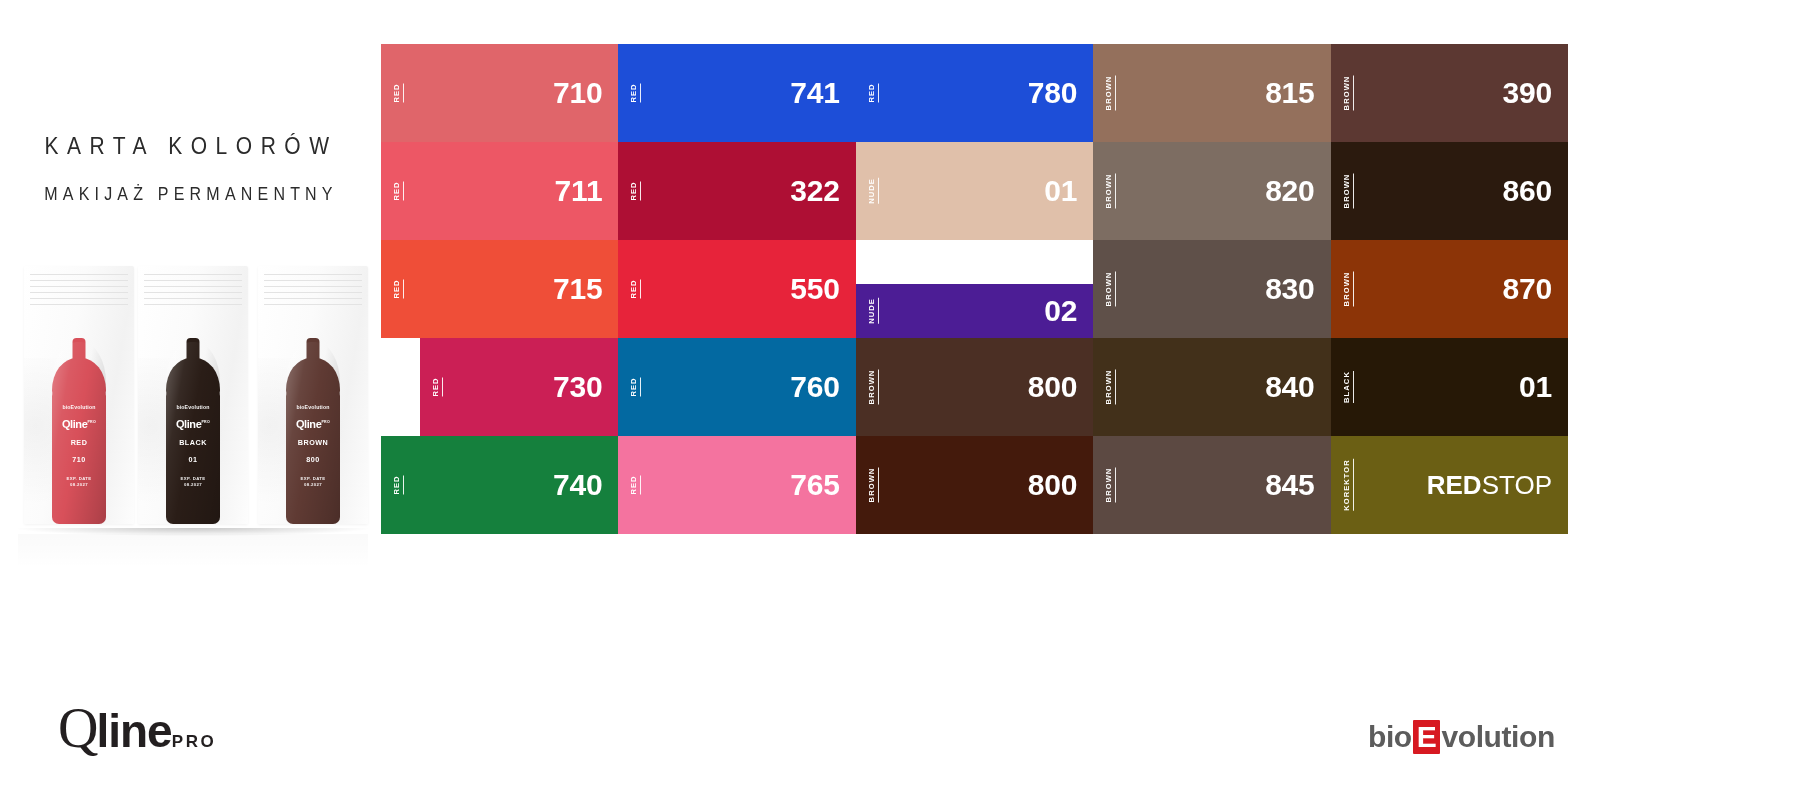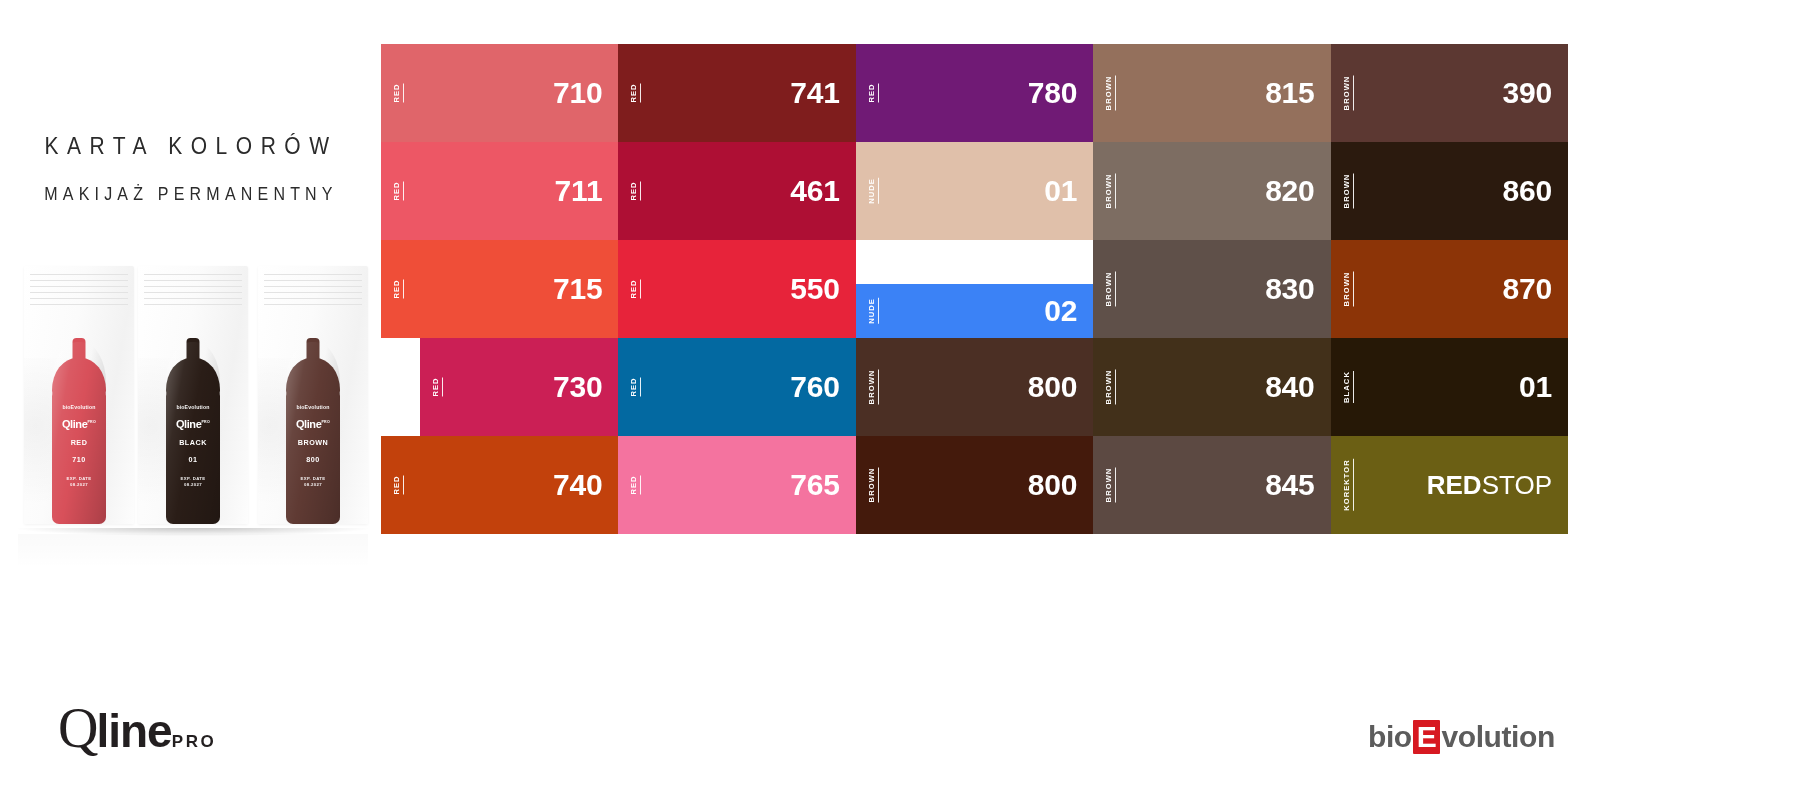--- a/index.html
+++ b/index.html
@@ -300,43 +300,43 @@
     <div id="qline-logo">
       <span class="qmark">Q</span><span class="qline-word">line</span><span class="pro-word">PRO</span>
     </div>
   </div>
 
   <div id="swatch-grid">
       <div class="swatch" style="background: rgb(224, 101, 106);">
         <span class="cat-label">RED</span>
         <span class="swatch-num">710</span>
       </div>
-      <div class="swatch" style="background: #7f1d1d;">
+      <div class="swatch" style="background: #1d4ed8;">
         <span class="cat-label">RED</span>
         <span class="swatch-num">741</span>
       </div>
-      <div class="swatch" style="background: #701a75; padding-left: 36px;">
+      <div class="swatch" style="background: #1d4ed8; padding-left: 36px;">
         <span class="cat-label">RED</span>
         <span class="swatch-num">780</span>
       </div>
       <div class="swatch" style="background: rgb(148, 112, 92);">
         <span class="cat-label">BROWN</span>
         <span class="swatch-num">815</span>
       </div>
       <div class="swatch" style="background: rgb(92, 56, 50);">
         <span class="cat-label">BROWN</span>
         <span class="swatch-num">390</span>
       </div>
       <div class="swatch" style="background: rgb(237, 87, 101);">
         <span class="cat-label">RED</span>
         <span class="swatch-num">711</span>
       </div>
       <div class="swatch" style="background: rgb(174, 15, 52);">
         <span class="cat-label">RED</span>
-        <span class="swatch-num">461</span>
+        <span class="swatch-num">322</span>
       </div>
       <div class="swatch" style="background: rgb(224, 192, 170);">
         <span class="cat-label">NUDE</span>
         <span class="swatch-num">01</span>
       </div>
       <div class="swatch" style="background: rgb(125, 109, 98);">
         <span class="cat-label">BROWN</span>
         <span class="swatch-num">820</span>
       </div>
       <div class="swatch" style="background: rgb(43, 26, 14);">
@@ -344,21 +344,21 @@
         <span class="swatch-num">860</span>
       </div>
       <div class="swatch" style="background: rgb(239, 78, 56);">
         <span class="cat-label">RED</span>
         <span class="swatch-num">715</span>
       </div>
       <div class="swatch" style="background: rgb(231, 35, 58);">
         <span class="cat-label">RED</span>
         <span class="swatch-num">550</span>
       </div>
-      <div class="swatch" style="background: #3b82f6; margin-top: 44px;">
+      <div class="swatch" style="background: #4c1d95; margin-top: 44px;">
         <span class="cat-label">NUDE</span>
         <span class="swatch-num">02</span>
       </div>
       <div class="swatch" style="background: rgb(95, 80, 73);">
         <span class="cat-label">BROWN</span>
         <span class="swatch-num">830</span>
       </div>
       <div class="swatch" style="background: rgb(140, 52, 7);">
         <span class="cat-label">BROWN</span>
         <span class="swatch-num">870</span>
@@ -376,21 +376,21 @@
         <span class="swatch-num">800</span>
       </div>
       <div class="swatch" style="background: rgb(66, 48, 26);">
         <span class="cat-label">BROWN</span>
         <span class="swatch-num">840</span>
       </div>
       <div class="swatch" style="background: rgb(38, 24, 6);">
         <span class="cat-label">BLACK</span>
         <span class="swatch-num">01</span>
       </div>
-      <div class="swatch" style="background: #c2410c;">
+      <div class="swatch" style="background: #15803d;">
         <span class="cat-label">RED</span>
         <span class="swatch-num">740</span>
       </div>
       <div class="swatch" style="background: rgb(244, 115, 159);">
         <span class="cat-label">RED</span>
         <span class="swatch-num">765</span>
       </div>
       <div class="swatch" style="background: rgb(68, 26, 12);">
         <span class="cat-label">BROWN</span>
         <span class="swatch-num">800</span>

